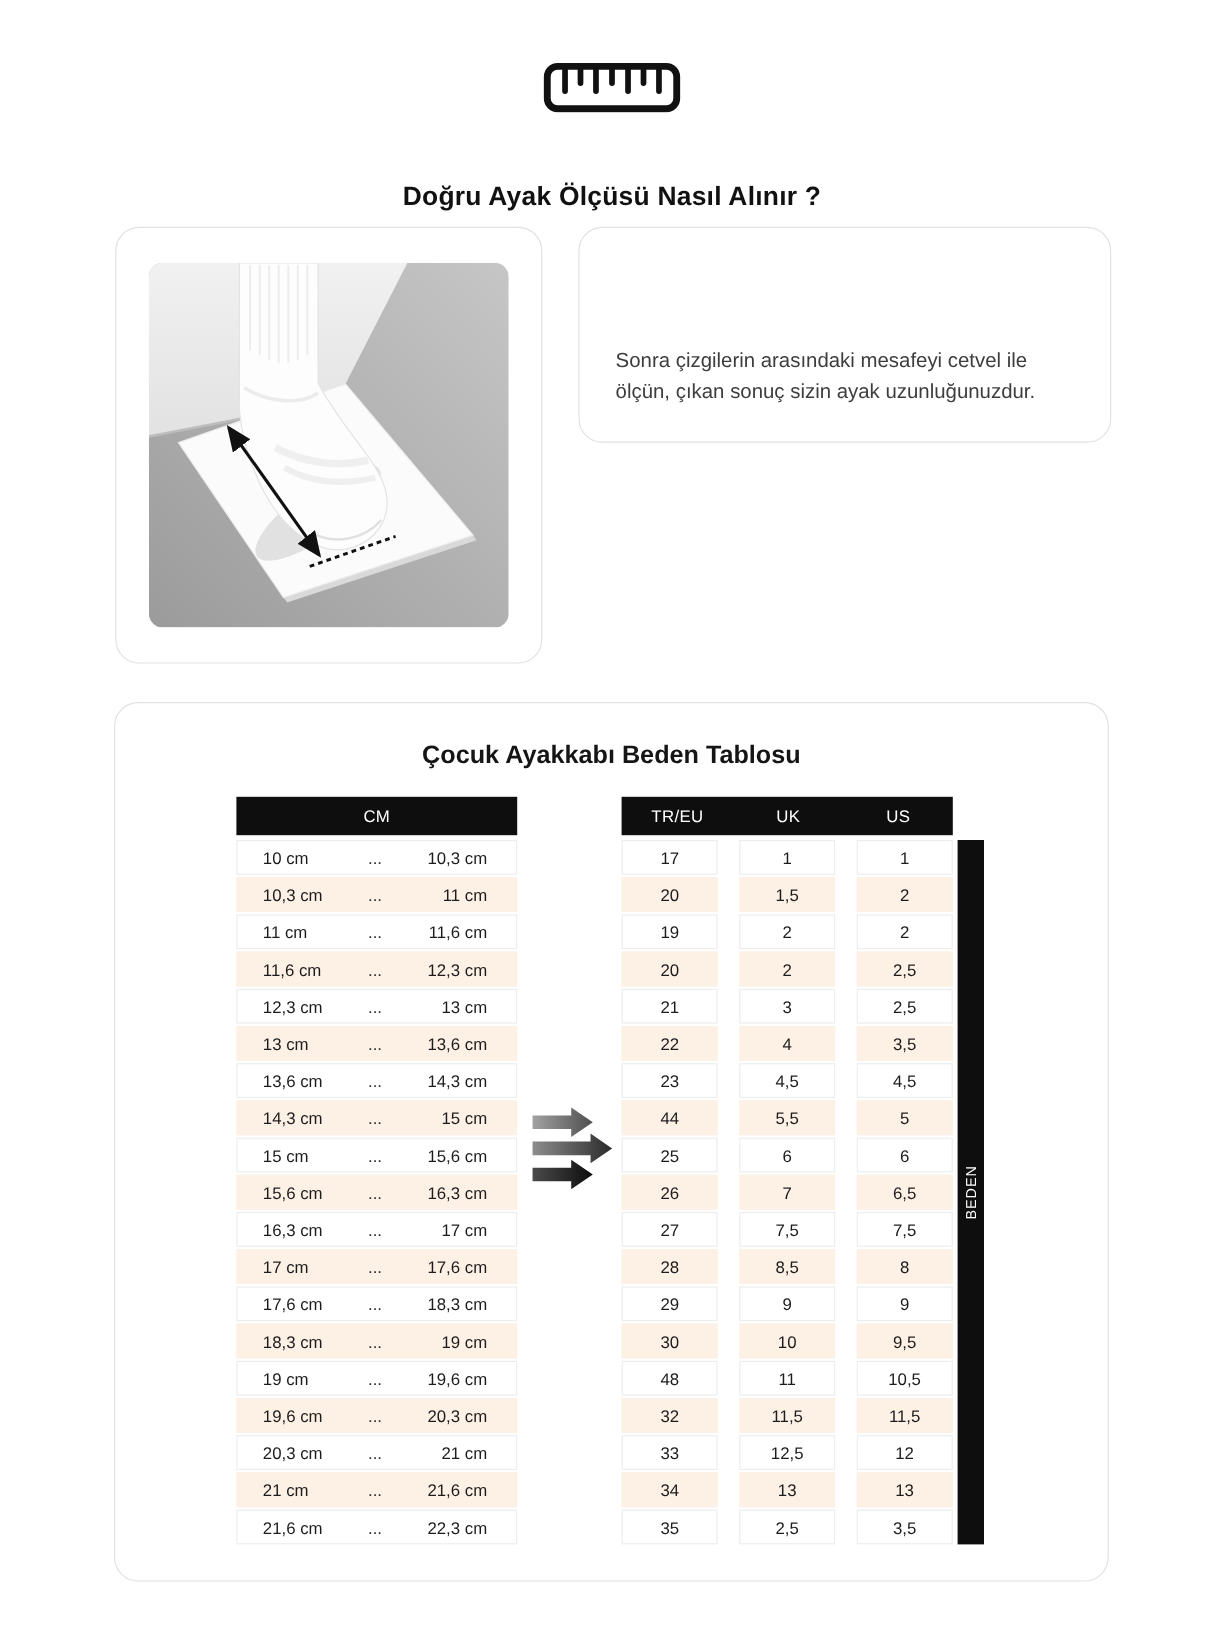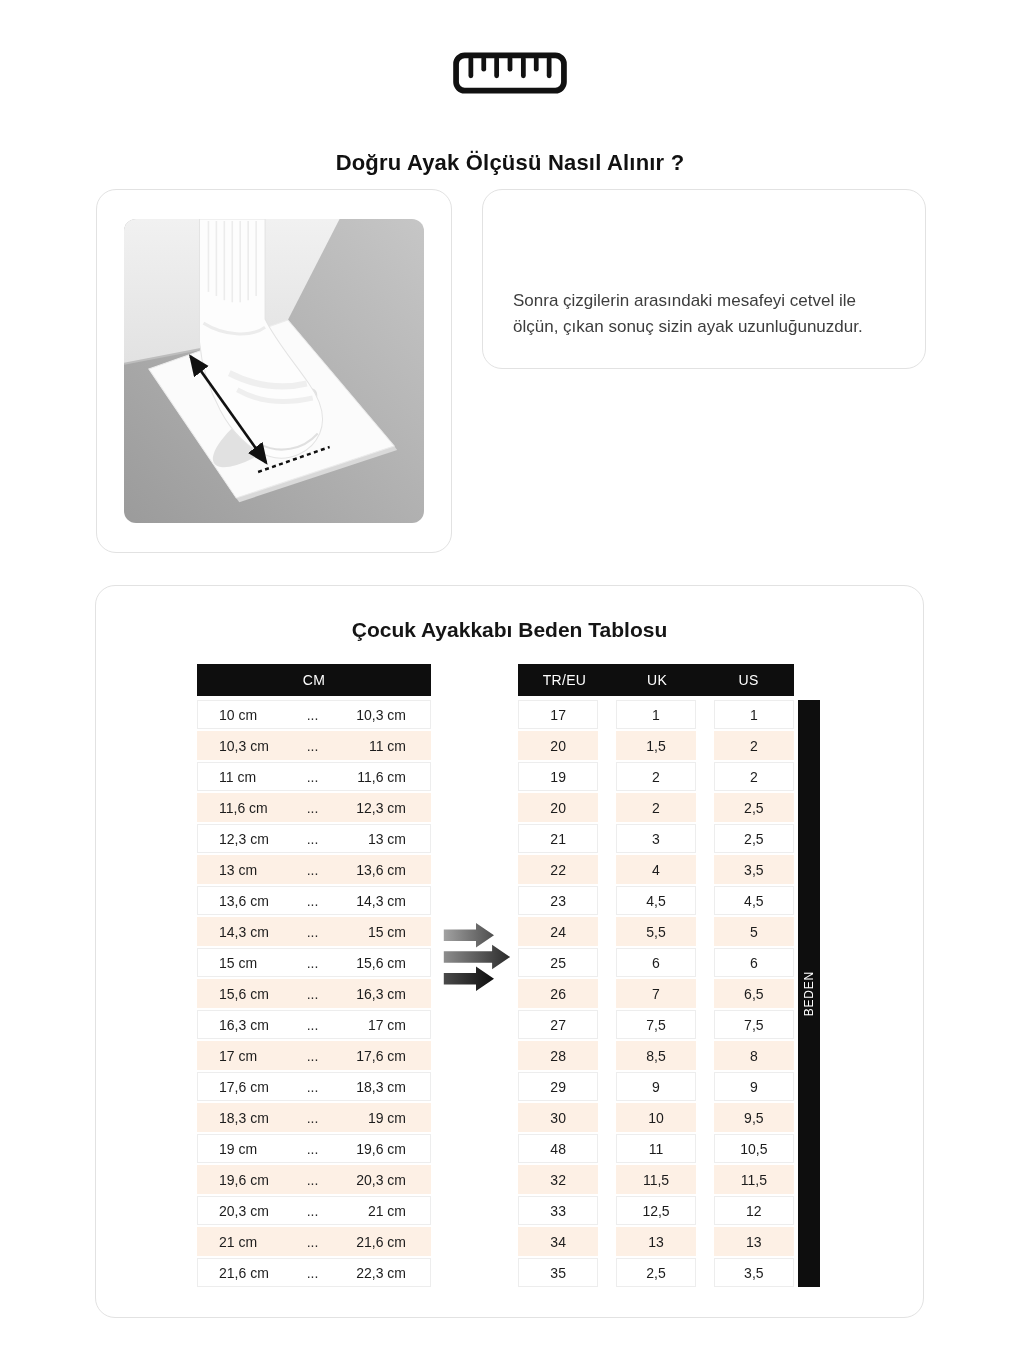--- a/index.html
+++ b/index.html
@@ -340,21 +340,21 @@
           <div class="sz-cell c0">22</div>
           <div class="sz-cell c1">4</div>
           <div class="sz-cell c2">3,5</div>
         </div>
         <div class="sz-row">
           <div class="sz-cell c0">23</div>
           <div class="sz-cell c1">4,5</div>
           <div class="sz-cell c2">4,5</div>
         </div>
         <div class="sz-row alt">
-          <div class="sz-cell c0">24</div>
+          <div class="sz-cell c0">44</div>
           <div class="sz-cell c1">5,5</div>
           <div class="sz-cell c2">5</div>
         </div>
         <div class="sz-row">
           <div class="sz-cell c0">25</div>
           <div class="sz-cell c1">6</div>
           <div class="sz-cell c2">6</div>
         </div>
         <div class="sz-row alt">
           <div class="sz-cell c0">26</div>

